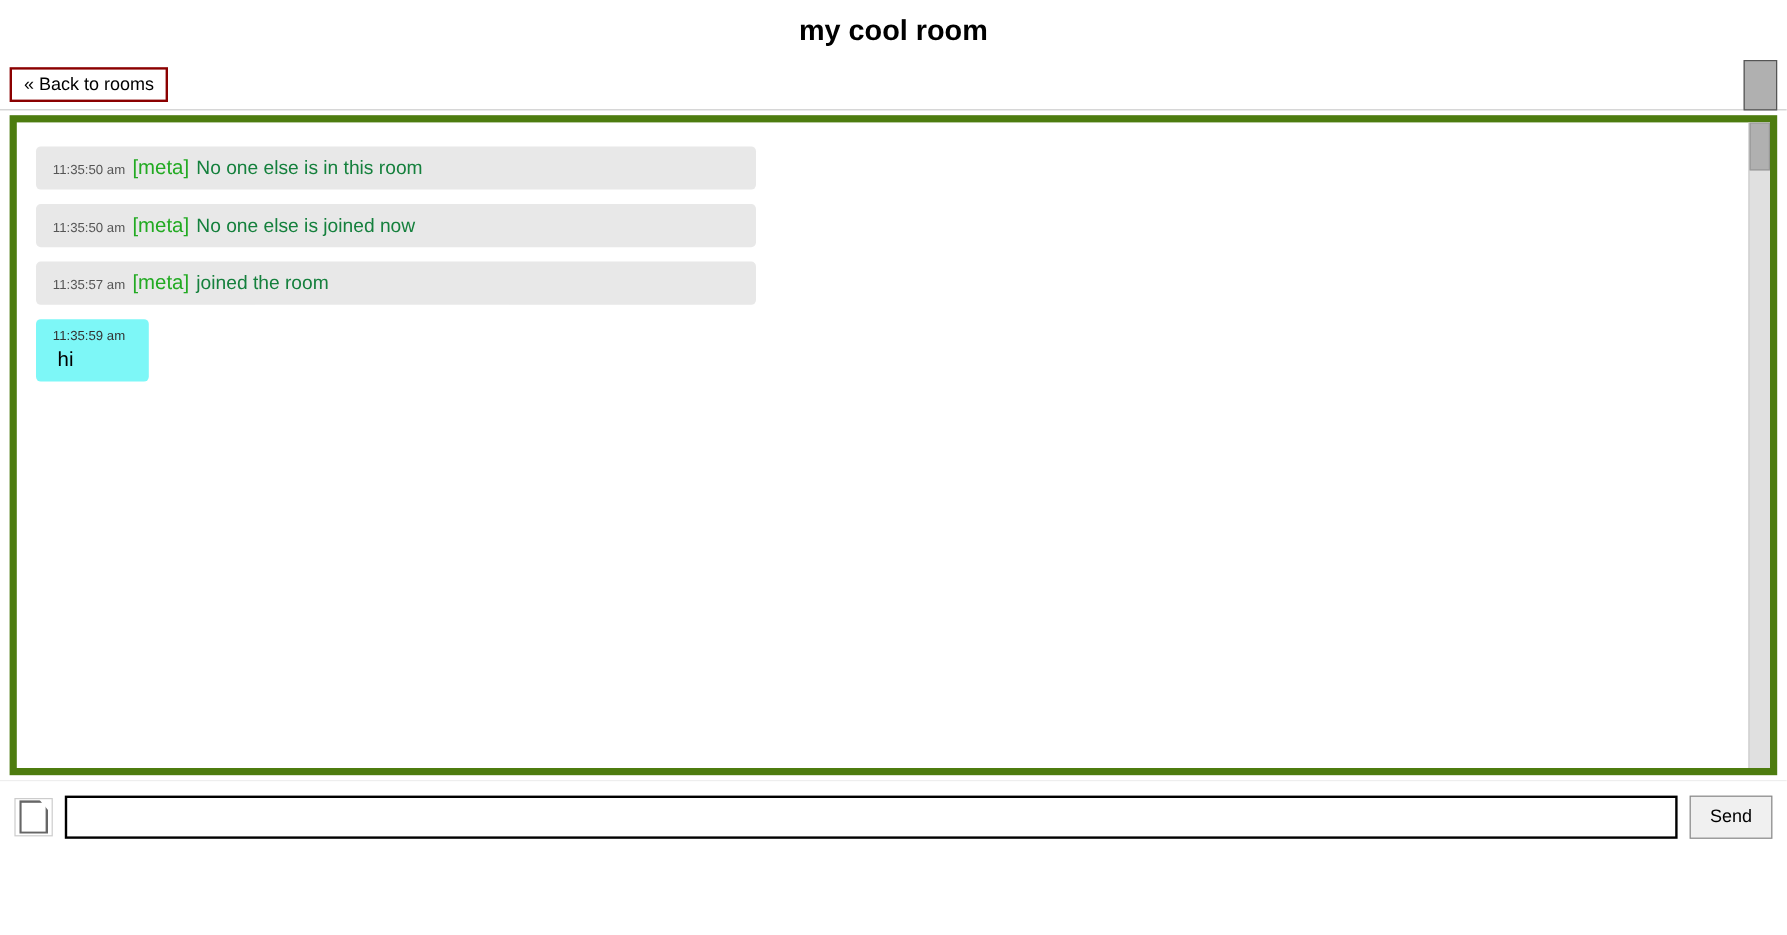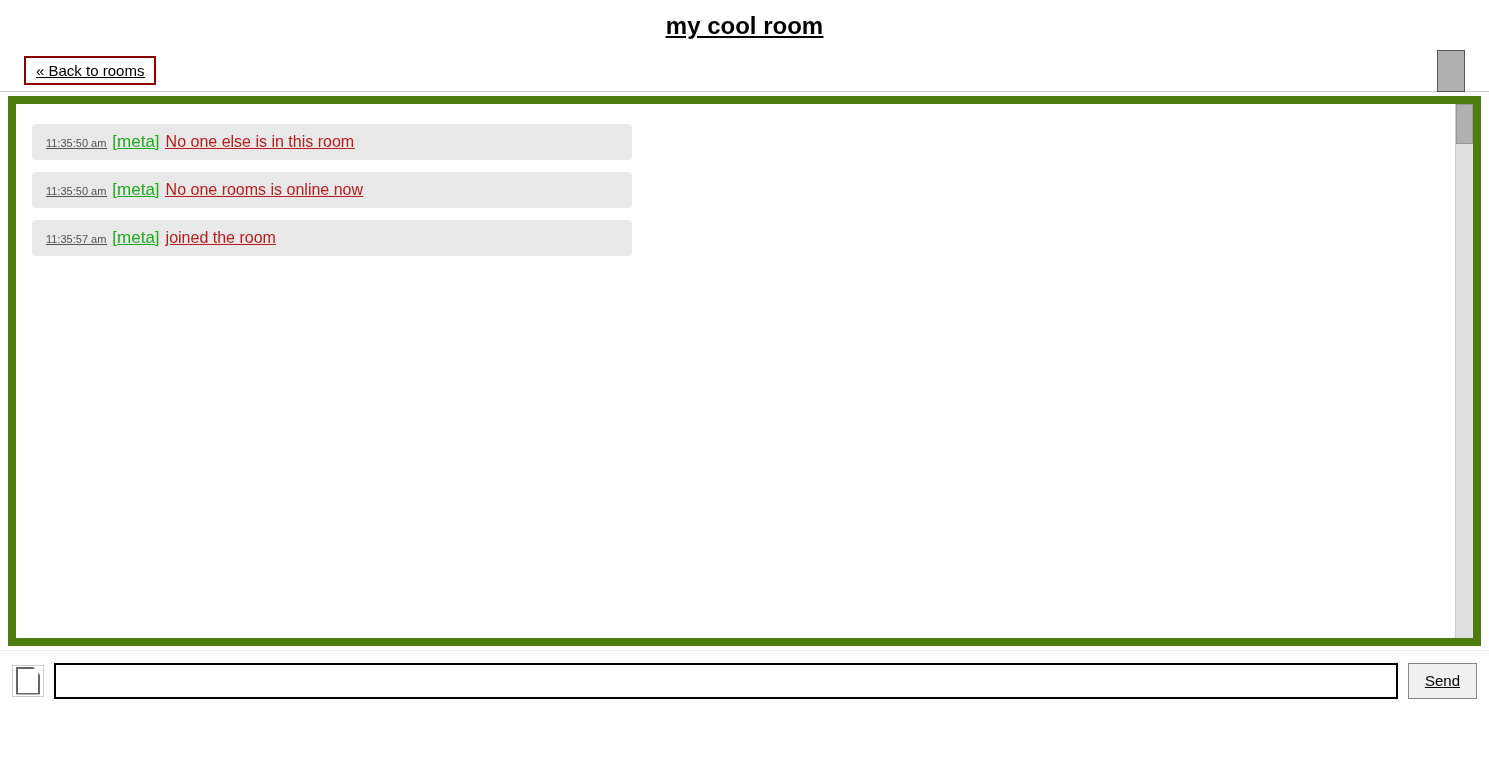--- a/index.html
+++ b/index.html
@@ -1,19 +1,18 @@
 <!DOCTYPE html>
 <html><head>
   <meta charset="utf-8">
   <style>
     * {
       box-sizing: border-box;
       margin: 0;
       padding: 0;
-      text-decoration: underline;
     }
 
     body {
       font-family: Arial, sans-serif;
       background: #fff;
       width: 1489px;
       min-height: 779px;
       overflow-x: hidden;
     }
 
@@ -21,21 +20,21 @@
       text-align: center;
       font-size: 24px;
       font-weight: bold;
       padding: 12px 0 10px 0;
     }
 
     .top-bar {
       display: flex;
       align-items: center;
       justify-content: space-between;
-      padding: 4px 24px;
+      padding: 4px 8px;
       border-bottom: 1px solid #ccc;
       height: 42px;
     }
 
     .back-button {
       border: 2px solid #8b0000;
       background: #fff;
       padding: 4px 10px;
       font-size: 15px;
       cursor: pointer;
@@ -43,21 +42,21 @@
     }
 
     .top-right-box {
       width: 28px;
       height: 42px;
       background: #b0b0b0;
       border: 1px solid #555;
     }
 
     .chat-container {
-      border: 8px solid #4d7c0f;
+      border: 6px solid #4d7c0f;
       margin: 4px 8px 4px 8px;
       height: 550px;
       position: relative;
       overflow: hidden;
       display: flex;
     }
 
     .messages-area {
       flex: 1;
       overflow-y: auto;
@@ -102,21 +101,21 @@
       flex-shrink: 0;
     }
 
     .message-meta .meta-tag {
       color: #22aa22;
       font-size: 17px;
       font-weight: normal;
     }
 
     .message-meta .meta-text {
-      color: #b91c1c;
+      color: #15803d;
       font-size: 16px;
     }
 
     
     .message-user-left {
       background: #7df7f7;
       border-radius: 4px;
       padding: 8px 14px;
       max-width: 330px;
       align-self: flex-start;
@@ -226,26 +225,33 @@
   <div class="messages-area" id="messages-area">
 
   <div class="message-meta">
         <span class="timestamp">11:35:50 am</span>
         <span class="meta-tag">[meta]</span>
         <span class="meta-text">No one else is in this room</span>
       </div>
       <div class="message-meta">
         <span class="timestamp">11:35:50 am</span>
         <span class="meta-tag">[meta]</span>
-        <span class="meta-text">No one rooms is online now</span>
+        <span class="meta-text">No one else is joined now</span>
       </div>
       <div class="message-meta">
         <span class="timestamp">11:35:57 am</span>
         <span class="meta-tag">[meta]</span>
         <span class="meta-text"><anonymous2> joined the room</anonymous2></span>
+      </div>
+      <div class="message-user-left">
+        <div class="msg-header">
+          <span class="msg-timestamp">11:35:59 am</span>
+          <span class="msg-username"><anonymous2></anonymous2></span>
+        </div>
+        <div class="msg-body">hi</div>
       </div>
     </div>
   <div class="scrollbar">
     <div class="scrollbar-thumb"></div>
   </div>
 </div>
 
 <div class="bottom-bar">
   <div class="file-icon"></div>
   <input class="message-input" type="text" placeholder="" style="">

